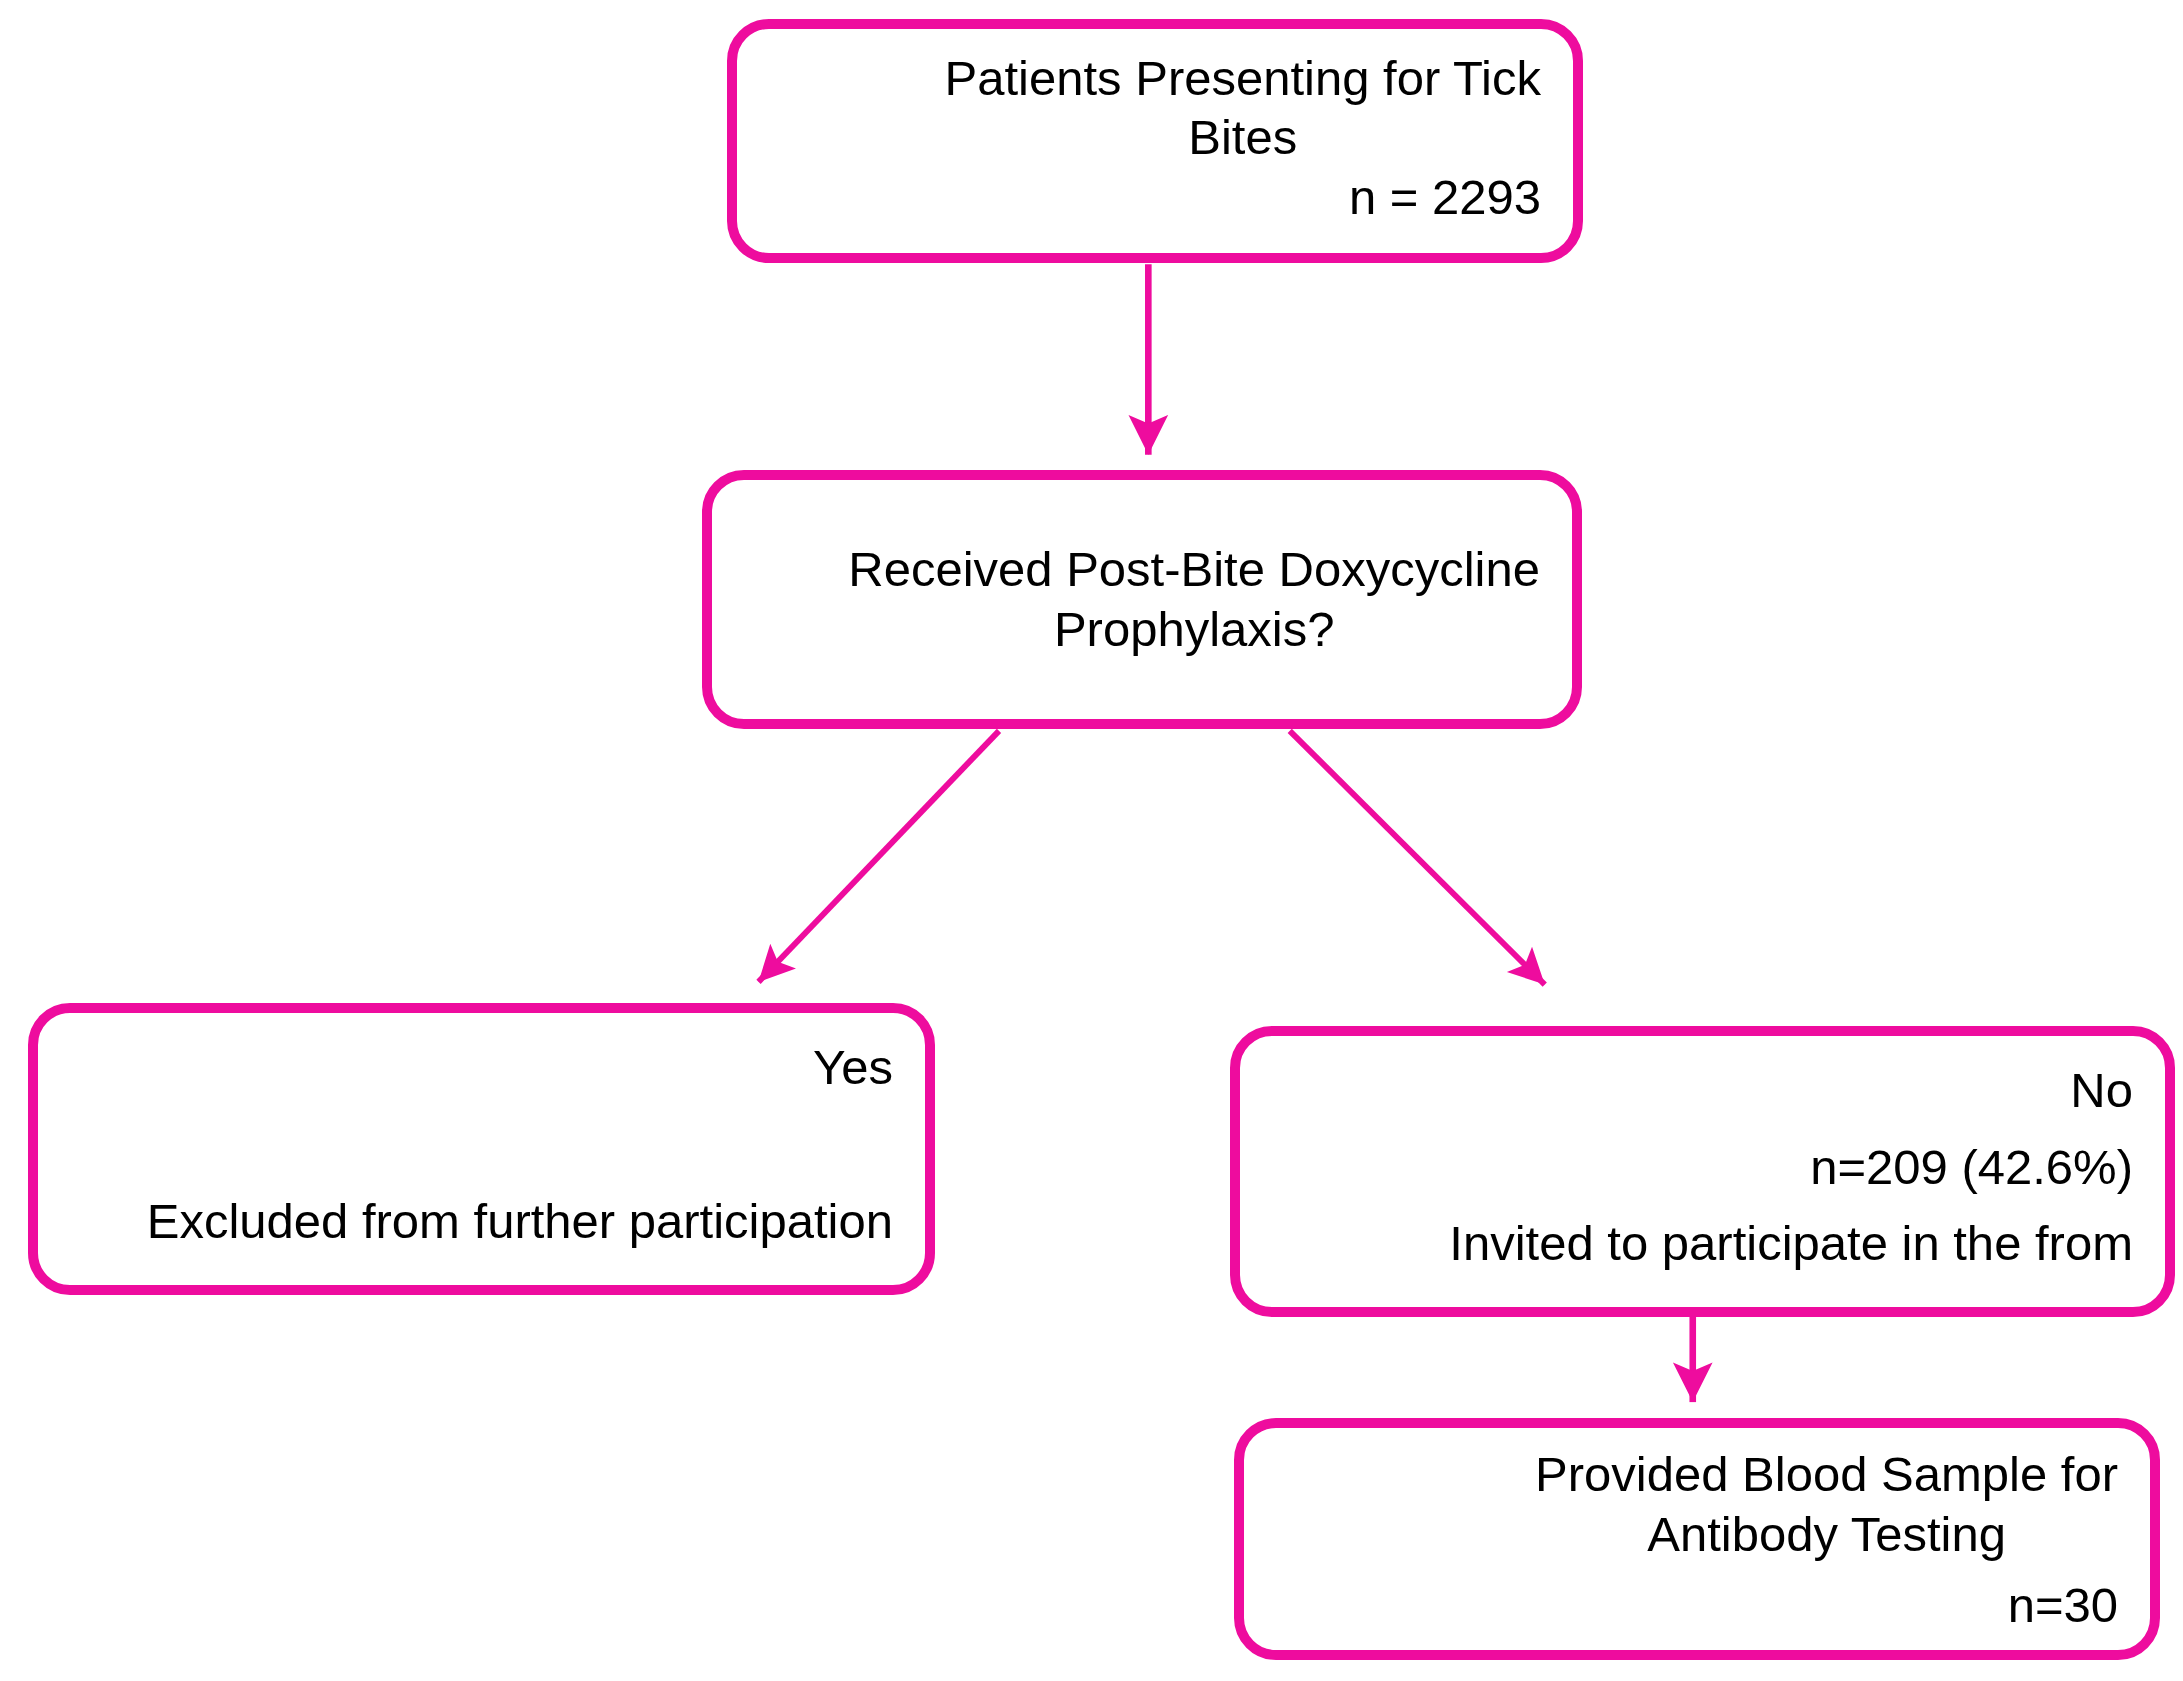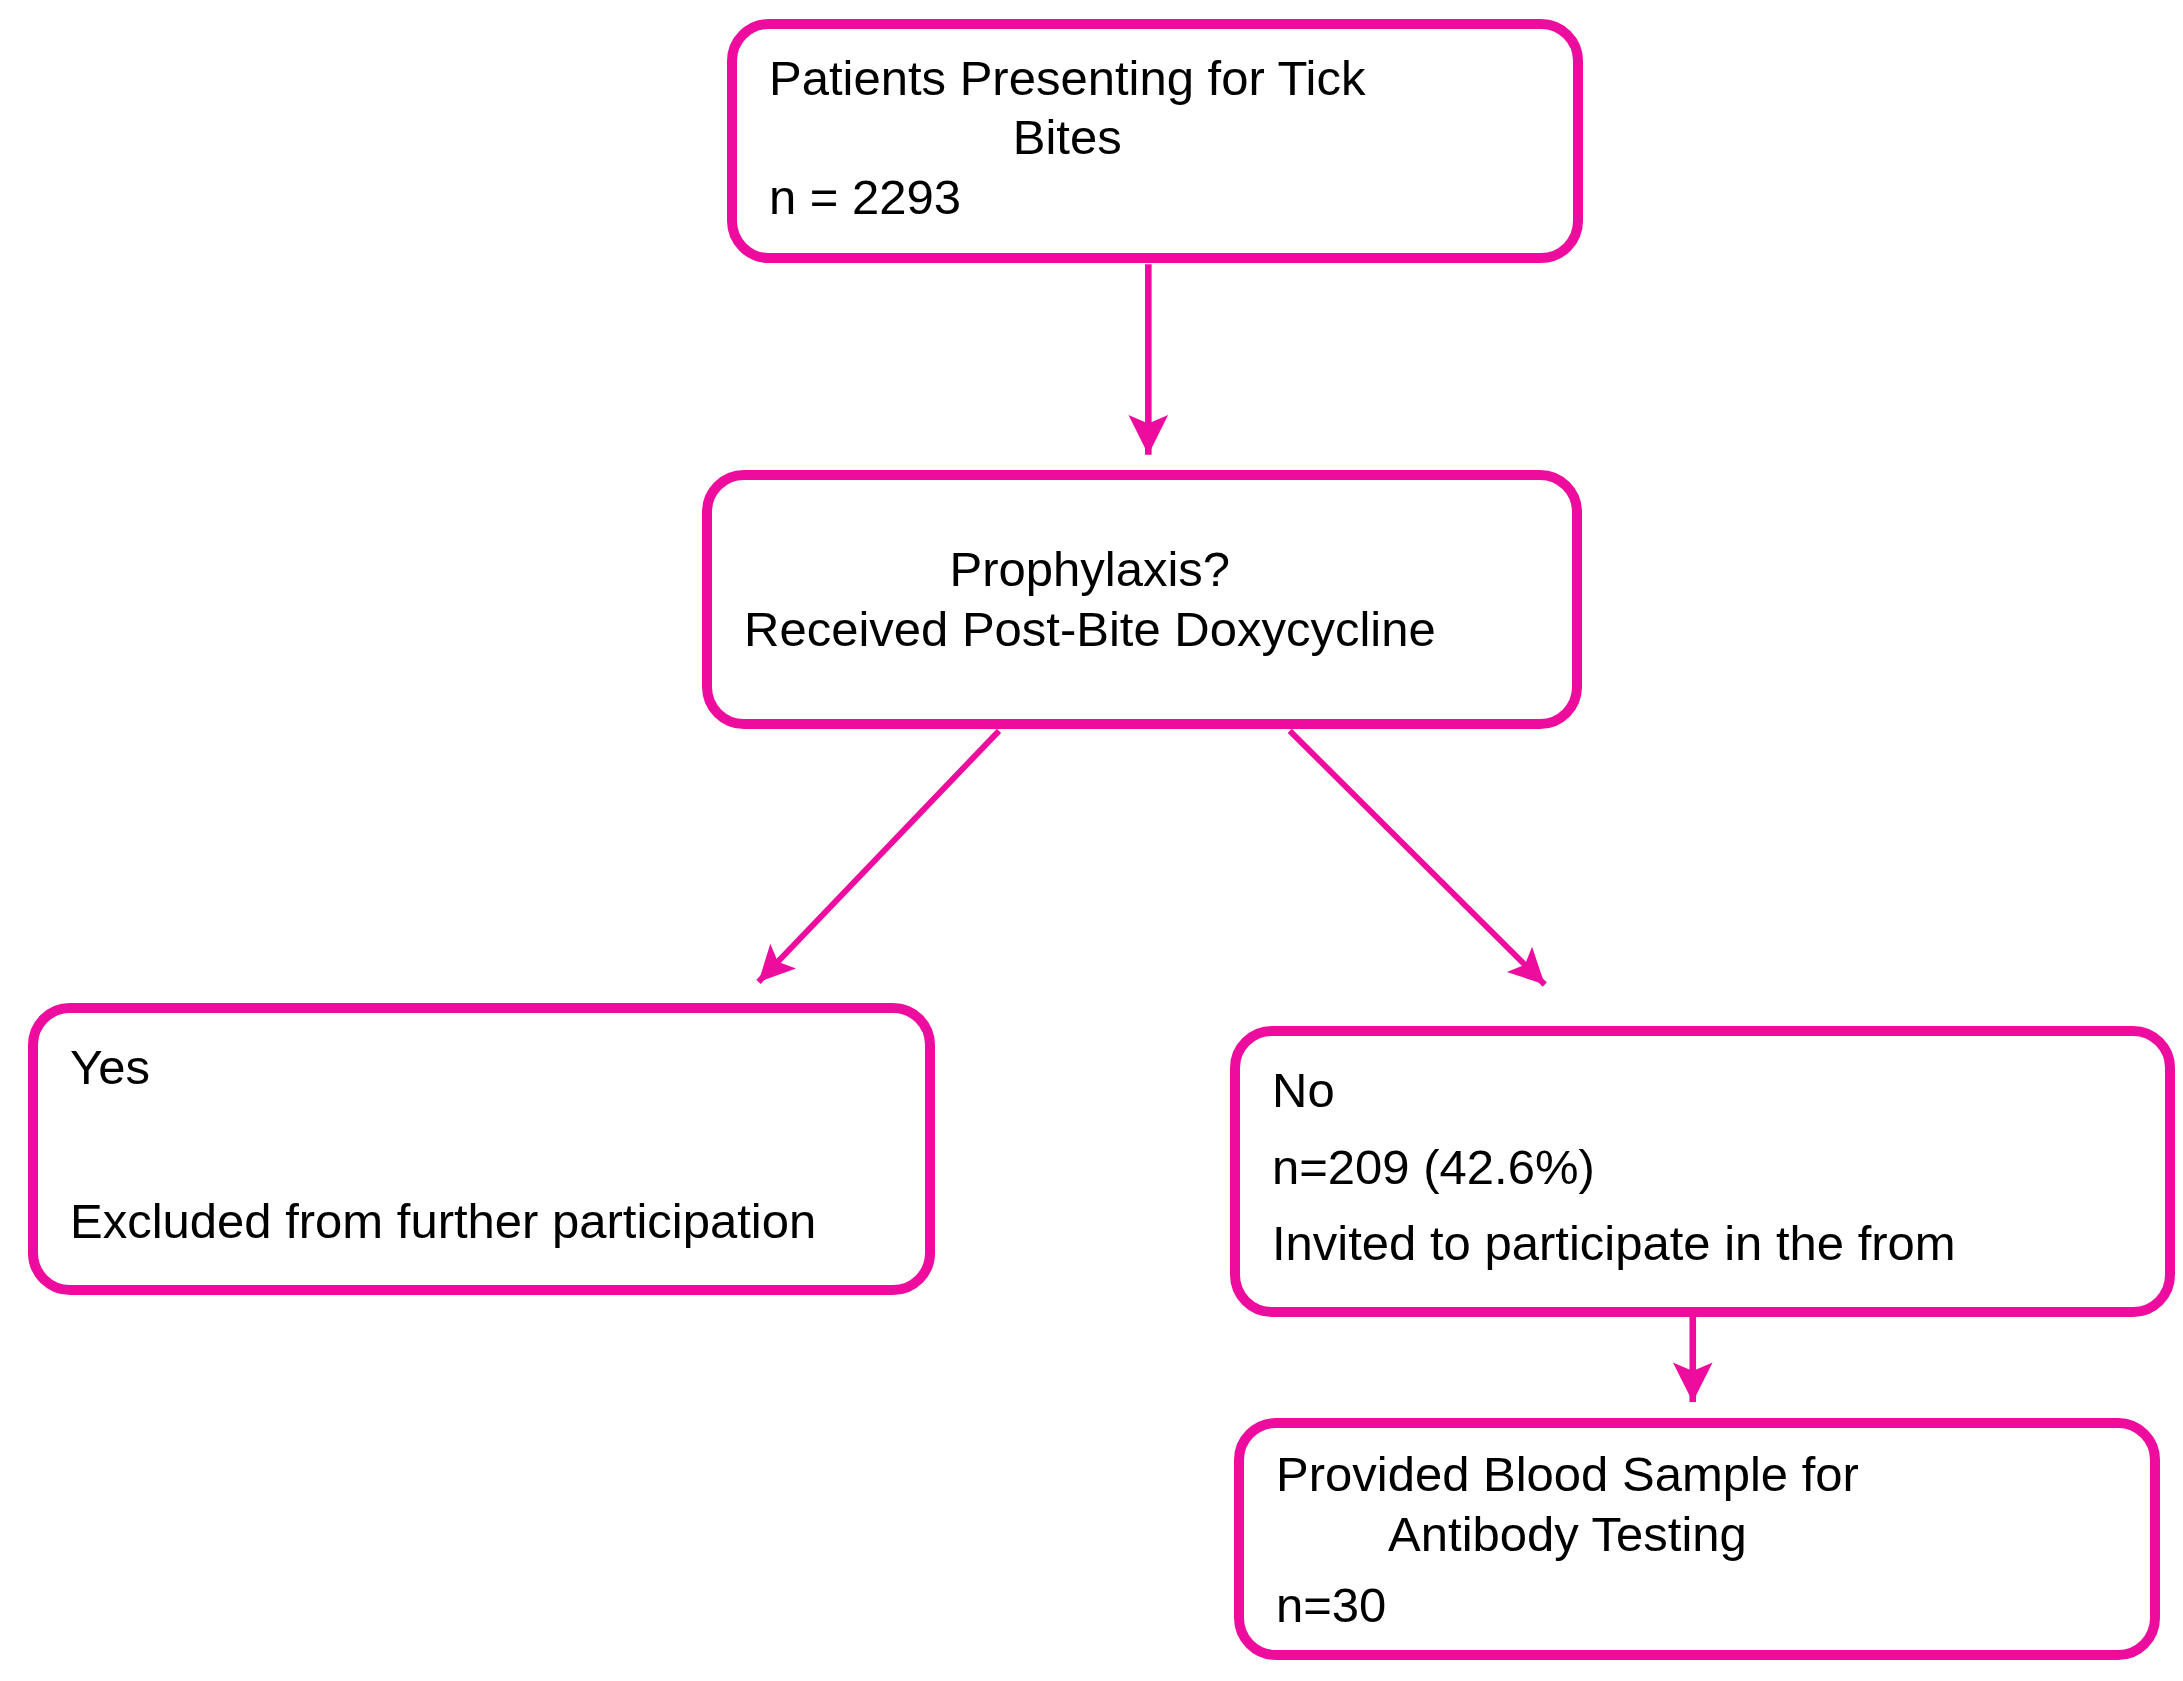--- a/index.html
+++ b/index.html
@@ -22,21 +22,21 @@
   }
   .edges line { stroke: var(--accent); }
   .node {
     position: absolute;
     box-sizing: border-box;
     background: #ffffff;
     border: 10.6px solid var(--accent);
     border-radius: 42px;
     display: flex;
     flex-direction: column;
-    align-items: flex-start;
+    align-items: flex-end;
     justify-content: space-between;
     text-align: center;
     font-size: 49px;
     line-height: 1.22;
   }
   .node .txt { display: block; }
   #node-start    { left: 727px; top:   18.5px; width: 856px; height: 244px; padding: 20px 32px 28px; }
   #node-question { left: 702px; top:  470px; width: 880px; height: 259px; padding: 26.4px 32px; justify-content: center; }
   #node-yes      { left:   28px; top: 1003px; width: 907px; height: 292px; padding: 25px 32px 33px; }
   #node-no       { left: 1230px; top: 1004px; width: 945px; height: 291px; padding: 25px 32px 33px; margin-top: 22px; }
@@ -62,22 +62,22 @@
   <div class="node" id="node-start">
     <div class="txt">
       <span class="txt">Patients Presenting for Tick</span>
       <span class="txt">Bites</span>
     </div>
     <div class="txt">n = 2293</div>
   </div>
 
   <div class="node" id="node-question">
     <div class="txt">
+      <span class="txt">Received Post-Bite Doxycycline</span>
       <span class="txt">Prophylaxis?</span>
-      <span class="txt">Received Post-Bite Doxycycline</span>
     </div>
   </div>
 
   <div class="node" id="node-yes">
     <div class="txt">Yes</div>
     <div class="txt">Excluded from further participation</div>
   </div>
 
   <div class="node" id="node-no">
     <div class="txt">No</div>

